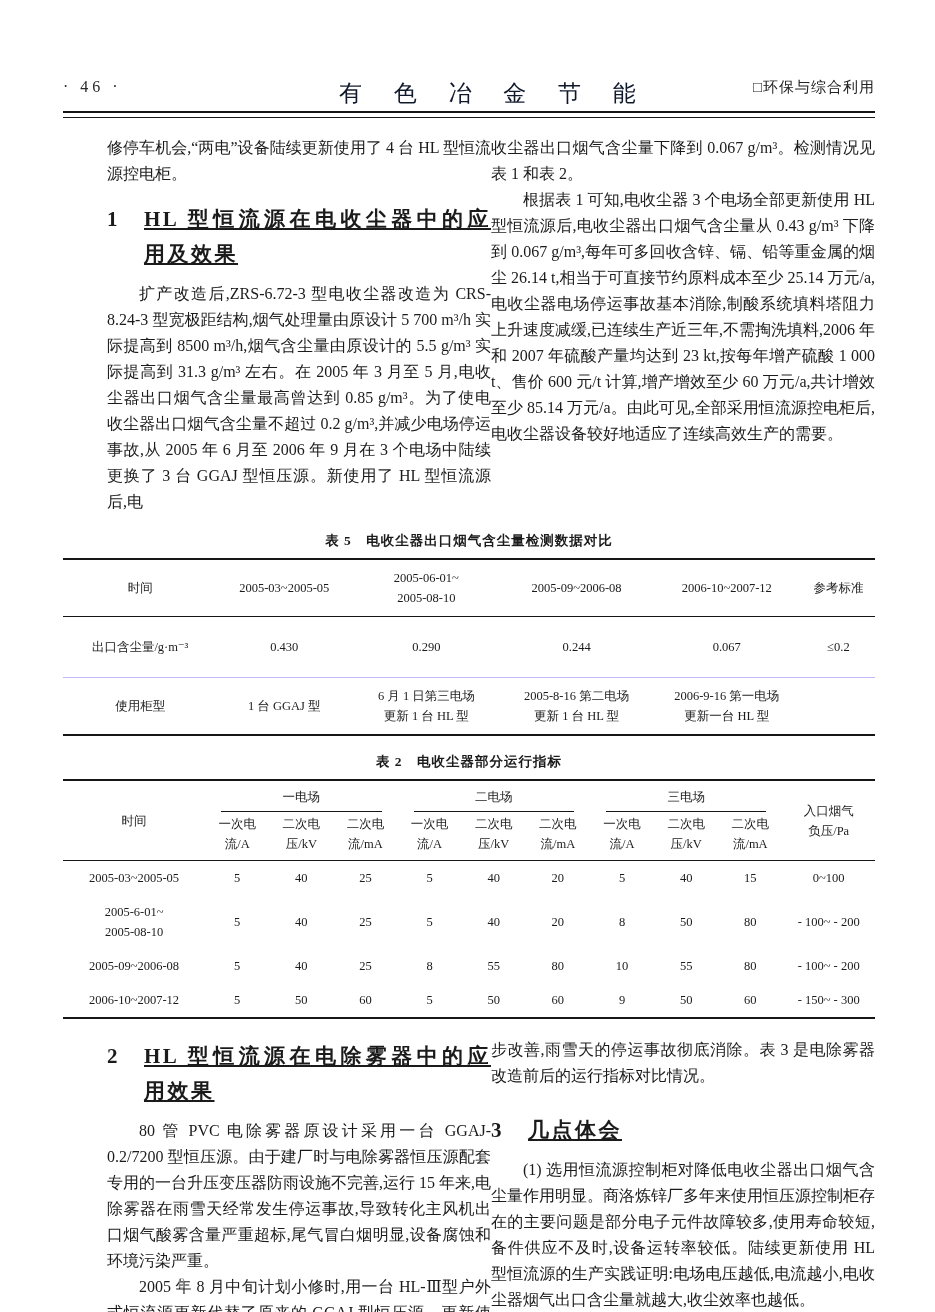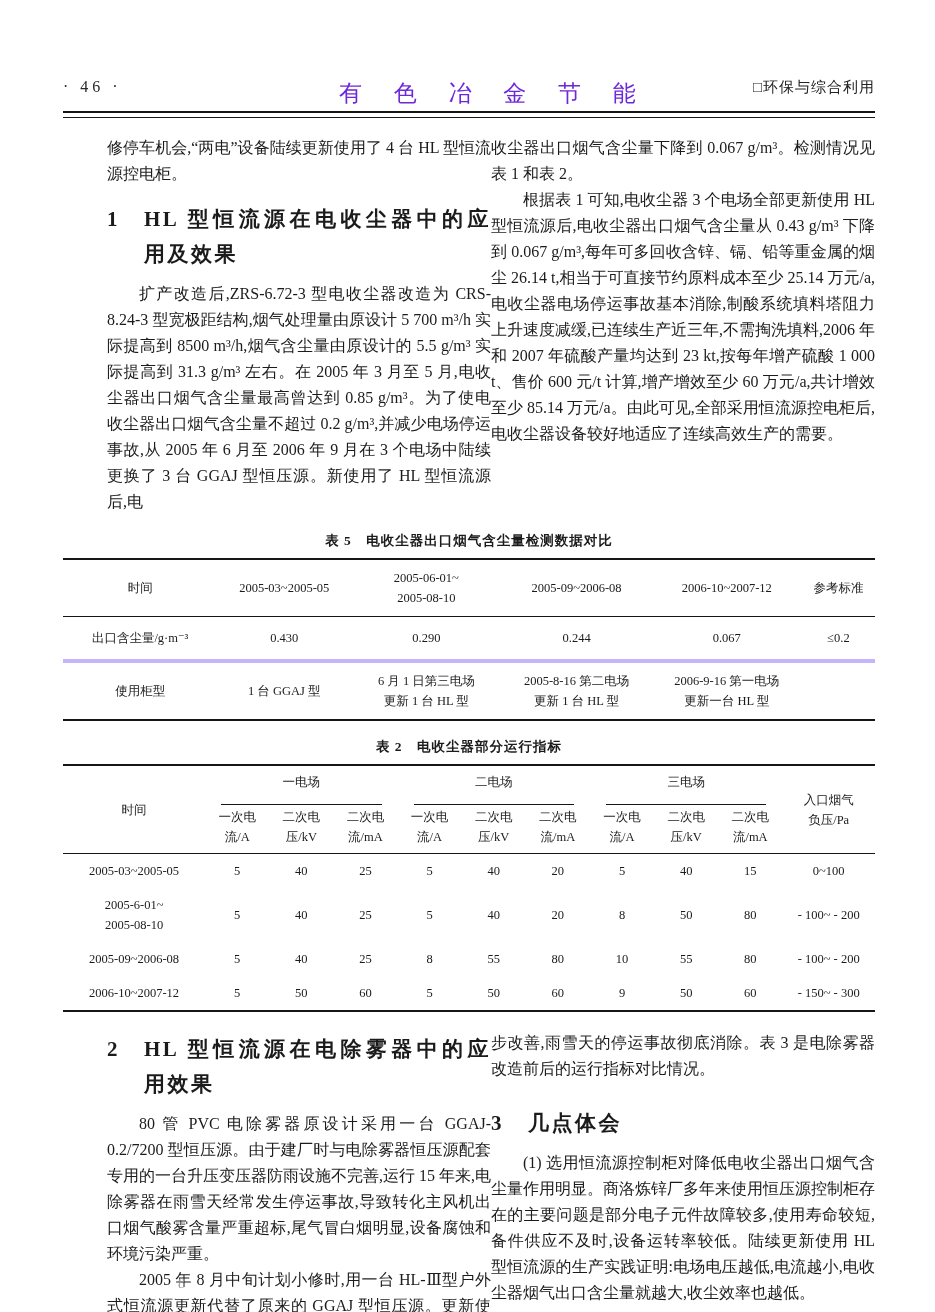--- a/index.html
+++ b/index.html
@@ -12,48 +12,48 @@
     font-family:"Liberation Serif","DejaVu Serif",serif;
     box-sizing:border-box;
     padding:78px 60px 0 63px;
     overflow:hidden;
   }
   
   .header{position:relative;display:flex;align-items:baseline;justify-content:space-between;height:28px;}
   .folio{font-size:16px;letter-spacing:4px;color:#2a2a2a;}
   .journal-title{
     position:absolute;left:50%;transform:translateX(-42%);
-    font-size:23px;letter-spacing:13px;white-space:nowrap;color:#6d28d9;
+    font-size:23px;letter-spacing:13px;white-space:nowrap;color:#0f172a;
   }
   .col-tag{font-size:15px;letter-spacing:1px;color:#222;}
   .double-rule{margin-top:5px;height:4px;border-top:2px solid #151515;border-bottom:1px solid #151515;}
   
   .cols{display:flex;gap:0;margin-left:44px;}
   .top-cols{margin-top:17px;min-height:372px;}
   .bottom-cols{margin-top:18px;}
   .col{width:399px;font-size:16px;line-height:26px;text-align:justify;}
   .col p{margin:0;}
   p.indent{text-indent:2em;}
   .sec-heading{display:flex;font-size:21px;line-height:35px;font-weight:600;letter-spacing:2.5px;margin:15px 0 9px;}
   .sec-no{flex:0 0 37px;letter-spacing:0;}
-  .sec-title{flex:1;}
+  .sec-title{flex:1;text-decoration:underline;}
   .sec-heading.tight{margin-top:24px;}
   
   .caption{text-align:center;font-weight:bold;font-size:13.5px;letter-spacing:1px;margin:17px 0 8px;}
   table{width:100%;border-collapse:collapse;font-size:12.5px;line-height:20px;text-align:center;color:#1b1b1b;}
   th,td{font-weight:normal;white-space:pre-line;padding:4px 2px;}
   .t1{border-top:2px solid #161616;border-bottom:2px solid #161616;}
   .t1 thead th{border-bottom:1.5px solid #161616;padding:8px 2px;}
-  .t1 tbody tr:first-child td{border-bottom:4px solid #c4b5fd;padding:11px 2px;text-align:center;}
+  .t1 tbody tr:first-child td{border-bottom:1px solid #c4b5fd;padding:20px 2px;text-align:center;}
   .t1 tbody tr:last-child td{padding:8px 2px;}
   .t2{border-top:2px solid #161616;border-bottom:2px solid #161616;}
   .t2 thead tr:last-child th{border-bottom:1px solid #161616;padding:2px 2px 6px;}
   .t2 thead th.span2{border-bottom:1px solid #161616;vertical-align:middle;}
   .t2 thead th.grp-th{padding:6px 2px 0;}
-  .grp{display:block;border-bottom:1px solid #161616;margin:0 14px;padding-bottom:12px;}
+  .grp{display:block;border-bottom:1px solid #161616;margin:0 14px;padding-bottom:4px;}
   .t2 tbody td{padding:7px 2px;}
   
   .footer-folio{position:absolute;left:178px;bottom:20px;font-size:14px;color:#979797;}
 </style>
 </head>
 <body>
 
 <div class="page">
 
   <div class="header">

